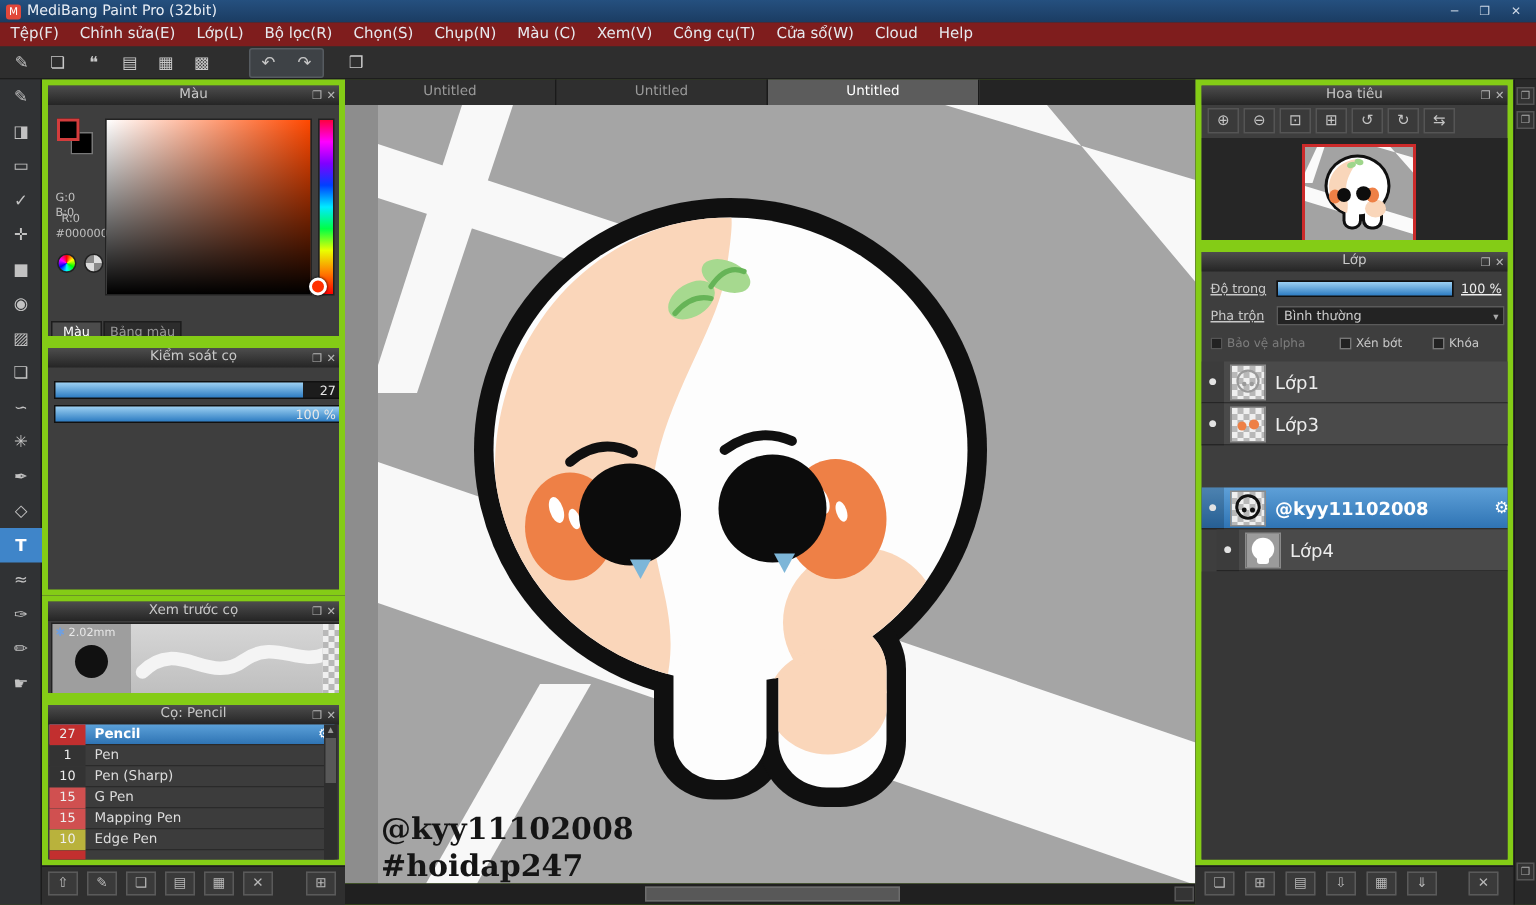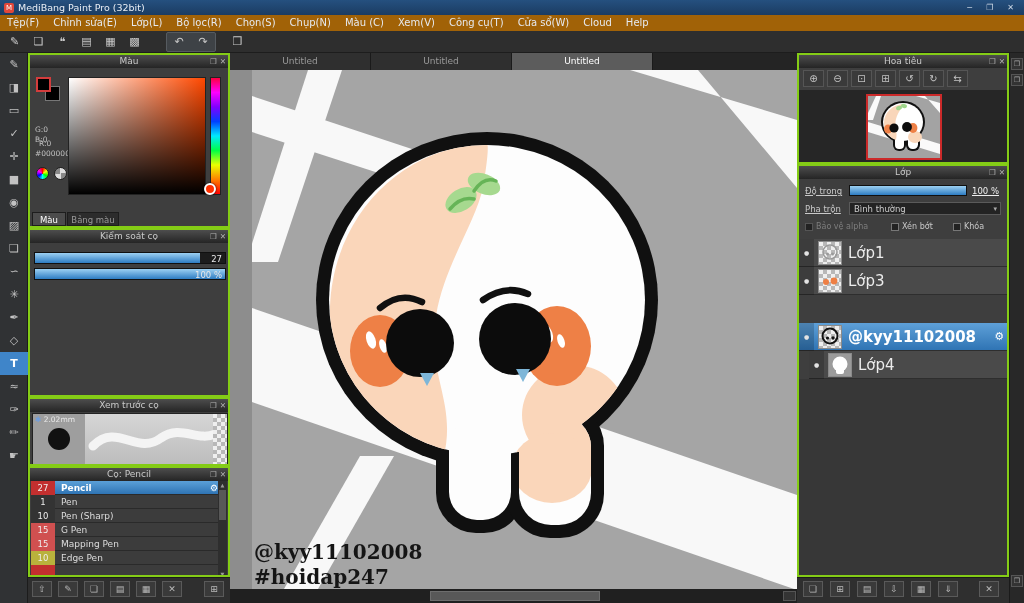--- a/index.html
+++ b/index.html
@@ -8,35 +8,35 @@
 
   
   .titlebar { position:absolute; left:0; top:0; width:1024px; height:15px;
     background:linear-gradient(#25507f,#1b3c62); display:flex; align-items:center; padding:0 4px; }
   .logo { width:10px; height:10px; background:#e2473a; border-radius:2px; color:#fff; font-size:7px;
     line-height:10px; text-align:center; margin-right:4px; }
   .wtitle { color:#e9eef5; font-size:9.5px; flex:1; }
   .wbtns { display:flex; gap:14px; padding-right:6px; }
   .wbtn { color:#cdd8e6; font-size:8px; line-height:15px; }
   .menubar { position:absolute; left:0; top:15px; width:1024px; height:16px;
-    background:#a16207; display:flex; align-items:flex-start; }
+    background:#7f1d1d; display:flex; align-items:flex-start; }
   .mitem { color:#e6e9ee; font-size:10px; padding:0 7px; line-height:16px; }
   .toolbar { position:absolute; left:0; top:31px; width:1024px; height:22px;
     background:#2e2e2e; border-bottom:1px solid #1d1d1d; display:flex; align-items:center; padding-left:4px; gap:3px; }
   .tbico { width:21px; height:18px; color:#c8c8c8; font-size:11px; display:flex; align-items:center; justify-content:center; }
   .tbgroup { display:flex; margin-left:18px; background:#3e4246; border:1px solid #565b60; border-radius:2px; }
   .tbgroup .tbico { width:24px; }
 
   
   .toolstrip { position:absolute; left:0; top:53px; width:28px; height:550px; background:#303234; border-right:1px solid #1c1c1c; }
   .tool { width:28px; height:23px; color:#c2c2c2; font-size:11px; display:flex; align-items:center; justify-content:center; }
   .tool.sel { background:#3f85c9; color:#fff; font-weight:bold; }
 
   
-  .panel { position:absolute; background:#3e3e3e; border:2px solid #84cc16; overflow:hidden; }
+  .panel { position:absolute; background:#3e3e3e; border:4px solid #84cc16; overflow:hidden; }
   .phead { height:13px; background:linear-gradient(#4d4d4d,#252525); color:#c9c9c9; font-size:9px;
     text-align:center; line-height:13px; position:relative; }
   .pops { position:absolute; right:2px; top:0; display:flex; gap:3px; }
   .pico { font-size:7.5px; color:#b5b5b5; line-height:13px; }
 
   .leftpanels { position:absolute; left:28px; top:53px; width:202px; height:550px; background:#353535; }
   .rightpanels { position:absolute; left:797px; top:53px; width:212px; height:550px; background:#404040; }
   .rightstrip { position:absolute; left:1009px; top:53px; width:15px; height:550px; background:#282828; border-left:1px solid #1a1a1a; }
 
   
@@ -107,21 +107,21 @@
   .ldrop .caret { position:absolute; right:3px; top:0; font-size:7px; color:#aaa; }
   .chk { position:absolute; display:flex; align-items:center; gap:3px; font-size:8px; color:#c9c9c9; }
   .chk .box { width:8px; height:8px; background:#222; border:1px solid #777; }
   .chk.dim { color:#7d7d7d;text-align:right; } .chk.dim .box { border-color:#555; }
   .lrow { position:absolute; left:0; width:210px; height:28px; display:flex; align-items:center;
     background:#4a4a4a; border-bottom:1px solid #2e2e2e; }
   .lrow.sel { background:linear-gradient(#5ea0d8,#2f74b4); }
   .vcell { width:15px; height:28px; background:rgba(0,0,0,0.18); color:#e3e3e3; font-size:6px;
     display:flex; align-items:center; justify-content:center; }
   .lthumb { width:24px; height:24px; border:1px solid #8a8a8a; margin:0 6px 0 4px; overflow:hidden; }
-  .lname { font-size:15px; color:#ececec; flex:1; }
+  .lname { font-size:12px; color:#ececec; flex:1; }
   .lrow.sel .lname { color:#fff; font-weight:bold; }
   .lgear { color:#fff; font-size:11px; padding-right:5px; }
   .lempty { position:absolute; left:0; top:213px; width:210px; height:198px; background:#373737; }
 
   .dockchip { position:absolute; left:1px; width:12px; height:12px; border:1px solid #555; background:#333;
     color:#aaa; font-size:7px; display:flex; align-items:center; justify-content:center; }
 </style>
 </head>
 <body>
 

